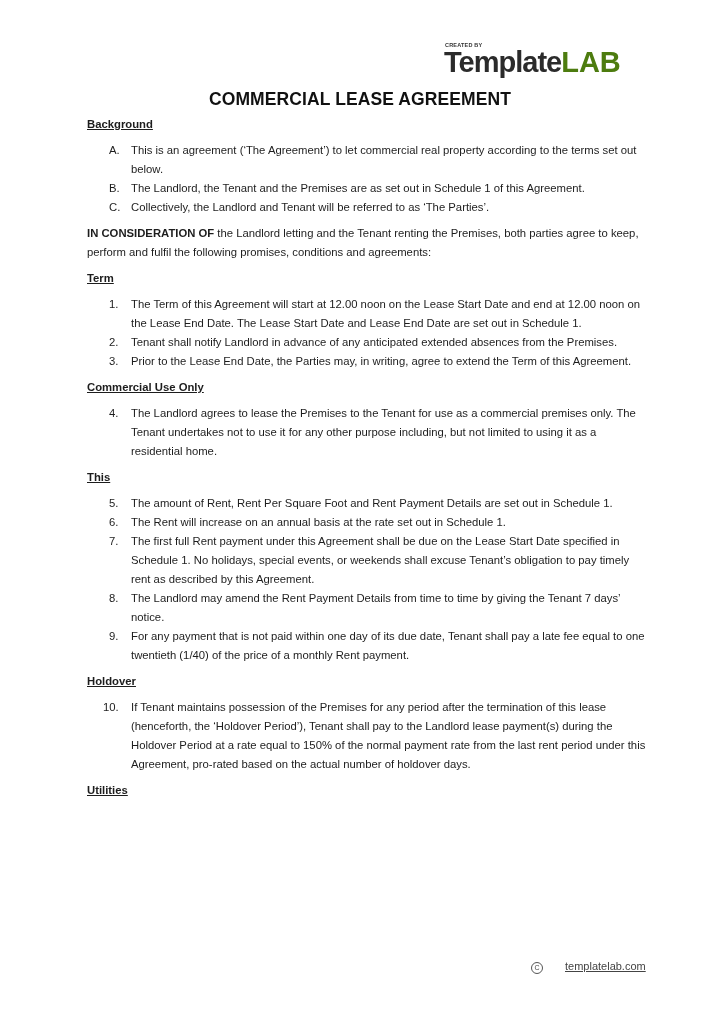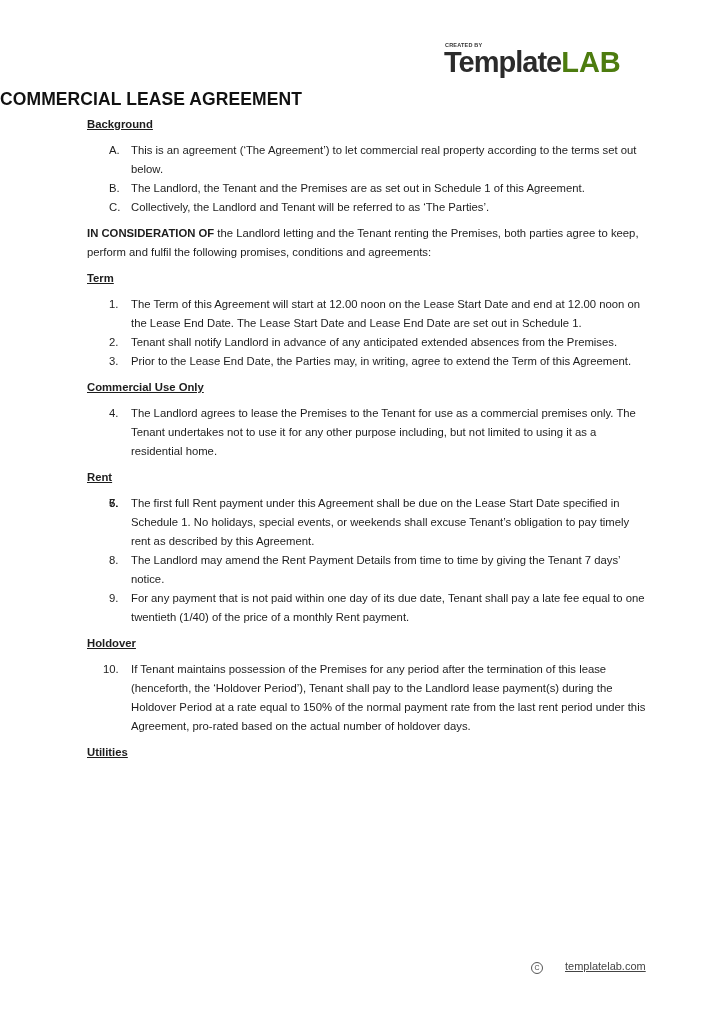--- a/index.html
+++ b/index.html
@@ -14,21 +14,21 @@
       position: absolute; left: 1px; top: 0px; font-size: 5.5px; font-weight: bold;
       color: #333; letter-spacing: 0.2px;
     }
     .logo .brand {
       position: absolute; left: 0; top: 4px; font-size: 29px; font-weight: bold;
       letter-spacing: -1px; line-height: 32px; white-space: nowrap;
     }
     .logo .brand .t1 { color: #2b2b2b; }
     .logo .brand .t2 { color: #4d7c0f; letter-spacing: 0px; }
     .title {
-      position: absolute; left: 0; width: 720px; top: 89px; 
+      position: absolute; left: 0; width: 720px; top: 89px; text-align: center;
       font-size: 17.5px; font-weight: bold; color: #111; letter-spacing: 0.1px;
     }
     .content {
       position: absolute; left: 87px; top: 115px; width: 560px;
       font-size: 11.3px; line-height: 19px; color: #1d1d1d;
     }
     .h {
       font-weight: bold; text-decoration: underline; margin: 0 0 7px 0; height: 19px;
     }
     .list { margin: 0 0 7px 0; padding: 0; list-style: none; }
@@ -94,27 +94,29 @@
   </div>
 
   <div class="h">Commercial Use Only</div>
   <div class="list">
     <div class="li">
       <span class="num">4.</span>
       <span>The Landlord agrees to lease the Premises to the Tenant for use as a commercial premises only. The Tenant undertakes not to use it for any other purpose including, but not limited to using it as a residential home.</span>
     </div>
   </div>
 
-  <div class="h">Rent</div>
+  <div class="h">This</div>
   <div class="list">
     <div class="li">
       <span class="num">5.</span>
+      <span>The amount of Rent, Rent Per Square Foot and Rent Payment Details are set out in Schedule 1.</span>
     </div>
     <div class="li">
       <span class="num">6.</span>
+      <span>The Rent will increase on an annual basis at the rate set out in Schedule 1.</span>
     </div>
     <div class="li">
       <span class="num">7.</span>
       <span>The first full Rent payment under this Agreement shall be due on the Lease Start Date specified in Schedule 1. No holidays, special events, or weekends shall excuse Tenant’s obligation to pay timely rent as described by this Agreement.</span>
     </div>
     <div class="li">
       <span class="num">8.</span>
       <span>The Landlord may amend the Rent Payment Details from time to time by giving the Tenant 7 days’ notice.</span>
     </div>
     <div class="li">

